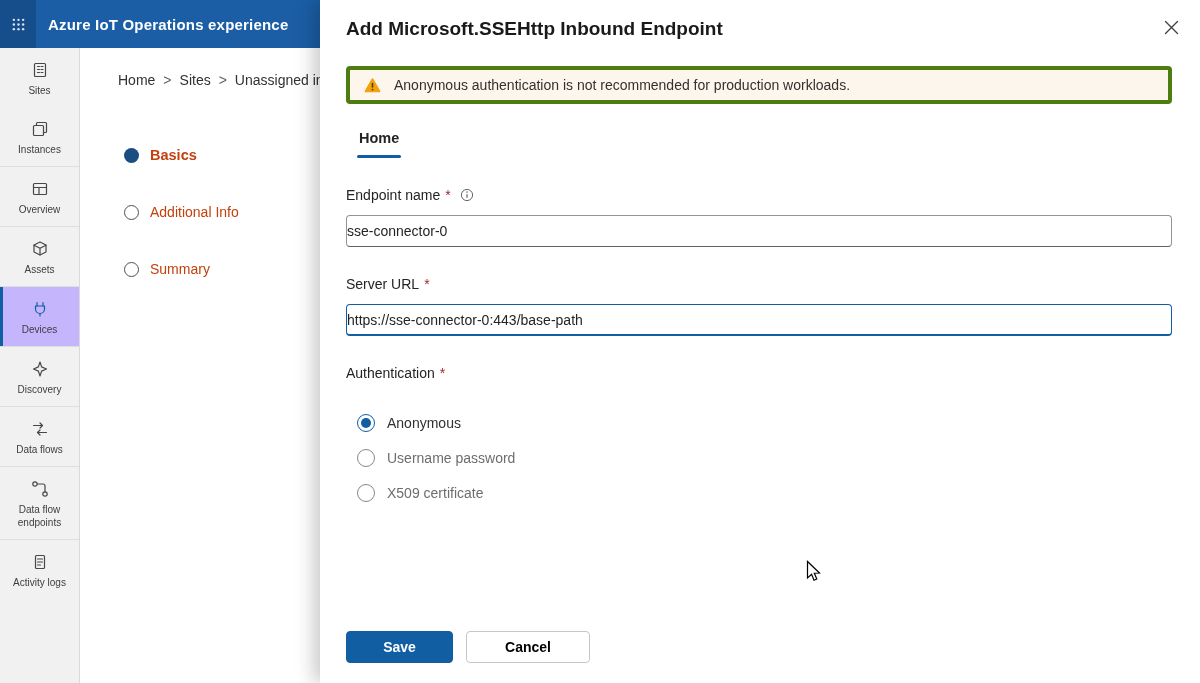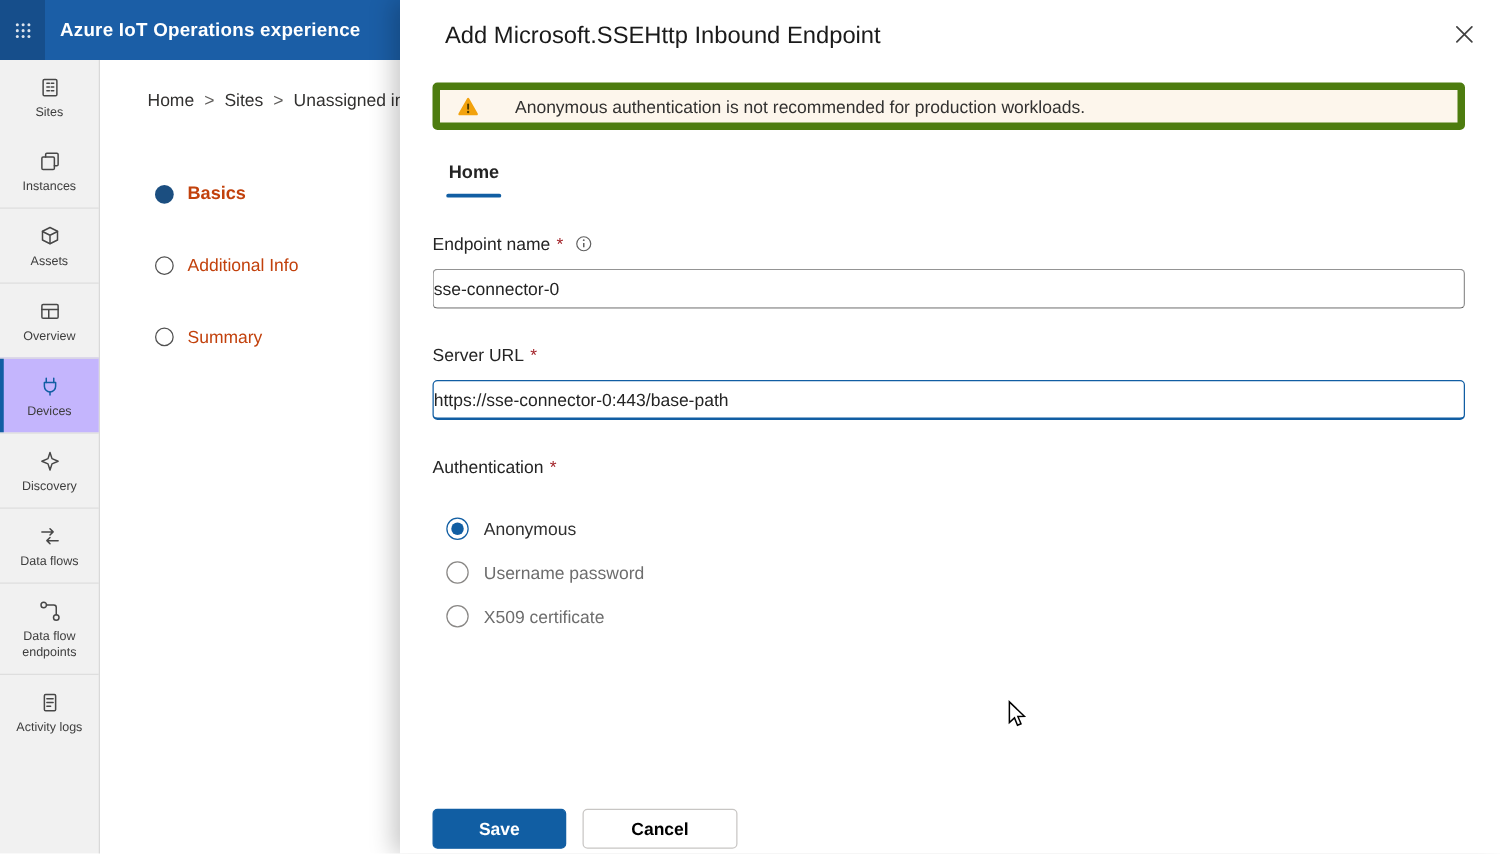--- a/index.html
+++ b/index.html
@@ -30,25 +30,25 @@
   .steps{position:absolute;top:95px;left:44px;}
   .step{display:flex;align-items:center;gap:11px;height:24px;margin-bottom:33px;cursor:pointer;}
   .step-circle{width:15px;height:15px;border-radius:50%;box-sizing:border-box;flex:0 0 auto;}
   .step.active .step-circle{background:#1b4e80;}
   .step.pending .step-circle{border:1.6px solid #505050;background:#fff;}
   .step-label{font-size:14px;color:#c2410c;}
   .step.active .step-label{font-weight:700;font-size:14.5px;}
 
   
   .panel{position:absolute;top:0;left:320px;width:880px;height:683px;background:#fff;box-shadow:-6px 0 18px rgba(0,0,0,0.22);box-sizing:border-box;z-index:10;}
-  .panel-title{margin:18px 56px 0 36px;font-size:19px;font-weight:400;color:#1a1a1a;}
+  .panel-title{margin:18px 56px 0 26px;font-size:19px;font-weight:700;color:#1a1a1a;}
   .close-btn{position:absolute;top:16px;right:18px;width:22px;height:22px;display:flex;align-items:center;justify-content:center;cursor:pointer;}
   .close-btn svg{width:15px;height:15px;stroke:#424242;stroke-width:1.4;stroke-linecap:round;}
 
-  .warning{margin:26px 28px 0 26px;height:38px;background:#fdf6ec;border:6px solid #4d7c0f;border-radius:4px;display:flex;align-items:center;gap:28px;padding:0 13px;box-sizing:border-box;text-align:right;}
+  .warning{margin:26px 28px 0 26px;height:38px;background:#fdf6ec;border:4px solid #4d7c0f;border-radius:4px;display:flex;align-items:center;gap:12px;padding:0 13px;box-sizing:border-box;text-align:right;}
   .warning svg{width:19px;height:19px;flex:0 0 auto;}
   .warning-text{font-size:14px;color:#323130;}
 
   .tabs{margin:24px 0 0 26px;display:flex;}
   .tab{position:relative;padding:2px 13px 12px;font-size:14.5px;font-weight:600;color:#242424;cursor:pointer;}
   .tab.active::after{content:'';position:absolute;left:11px;right:11px;bottom:0;height:3px;border-radius:2px;background:#115ea3;}
 
   .form{margin:0 28px 0 26px;}
   .field-label{display:flex;align-items:center;gap:5px;font-size:14px;color:#242424;margin-top:29px;}
   .req{color:#a4262c;}
@@ -57,21 +57,21 @@
   .text-input.focused{border:1px solid #115ea3;border-bottom:2px solid #115ea3;}
 
   .radio-group{margin-top:33px;margin-left:11px;}
   .radio-row{display:flex;align-items:center;gap:12px;margin-bottom:17px;cursor:pointer;}
   .radio{width:18px;height:18px;border-radius:50%;border:1px solid #8a8886;box-sizing:border-box;position:relative;background:#fff;flex:0 0 auto;}
   .radio.sel{border-color:#115ea3;}
   .radio.sel::after{content:'';position:absolute;left:3px;top:3px;right:3px;bottom:3px;border-radius:50%;background:#115ea3;}
   .radio-label{font-size:14px;color:#6d6d6d;}
   .radio-row.sel .radio-label{color:#303030;}
 
-  .panel-actions{position:absolute;left:26px;bottom:4px;display:flex;gap:13px;}
+  .panel-actions{position:absolute;left:26px;bottom:20px;display:flex;gap:13px;}
   .btn{height:32px;border-radius:4px;font-size:14px;font-weight:600;display:flex;align-items:center;justify-content:center;cursor:pointer;box-sizing:border-box;font-family:inherit;}
   .btn-primary{width:107px;background:#115ea3;color:#fff;border:1px solid #115ea3;}
   .btn-secondary{width:124px;background:#fff;color:#000000;border:1px solid #c8c6c4;}
 
   .cursor{position:absolute;left:806px;top:560px;width:16px;height:24px;z-index:50;pointer-events:none;}
 </style>
 </head>
 <body>
 
 <div class="canvas">
@@ -103,31 +103,31 @@
     </div>
     <div class="side-item">
       <svg viewBox="0 0 20 20">
           <rect x="3.5" y="6.5" width="10" height="10" rx="1"></rect>
           <path d="M6.5 6.5v-2a1 1 0 011-1h8a1 1 0 011 1v8a1 1 0 01-1 1h-2"></path>
         </svg>
       <span class="side-label">Instances</span>
     </div>
     <div class="side-item">
       <svg viewBox="0 0 20 20">
+          <rect x="3.5" y="4.5" width="13" height="11" rx="1"></rect>
+          <path d="M3.5 8.5h13M9 8.5v7"></path>
+        </svg>
+      <span class="side-label">Overview</span>
+    </div>
+    <div class="side-item">
+      <svg viewBox="0 0 20 20">
           <path d="M10 3l6 3v7l-6 3-6-3V6z"></path>
           <path d="M4 6.2l6 3 6-3M10 9.2v6.6"></path>
         </svg>
       <span class="side-label">Assets</span>
-    </div>
-    <div class="side-item">
-      <svg viewBox="0 0 20 20">
-          <rect x="3.5" y="4.5" width="13" height="11" rx="1"></rect>
-          <path d="M3.5 8.5h13M9 8.5v7"></path>
-        </svg>
-      <span class="side-label">Overview</span>
     </div>
     <div class="side-item selected">
       <svg viewBox="0 0 20 20">
           <path d="M7 3.5v3.5M13 3.5v3.5"></path>
           <path d="M5.5 7h9v3a4.5 4.5 0 01-9 0z"></path>
           <path d="M10 14.5V17"></path>
         </svg>
       <span class="side-label">Devices</span>
     </div>
     <div class="side-item">

